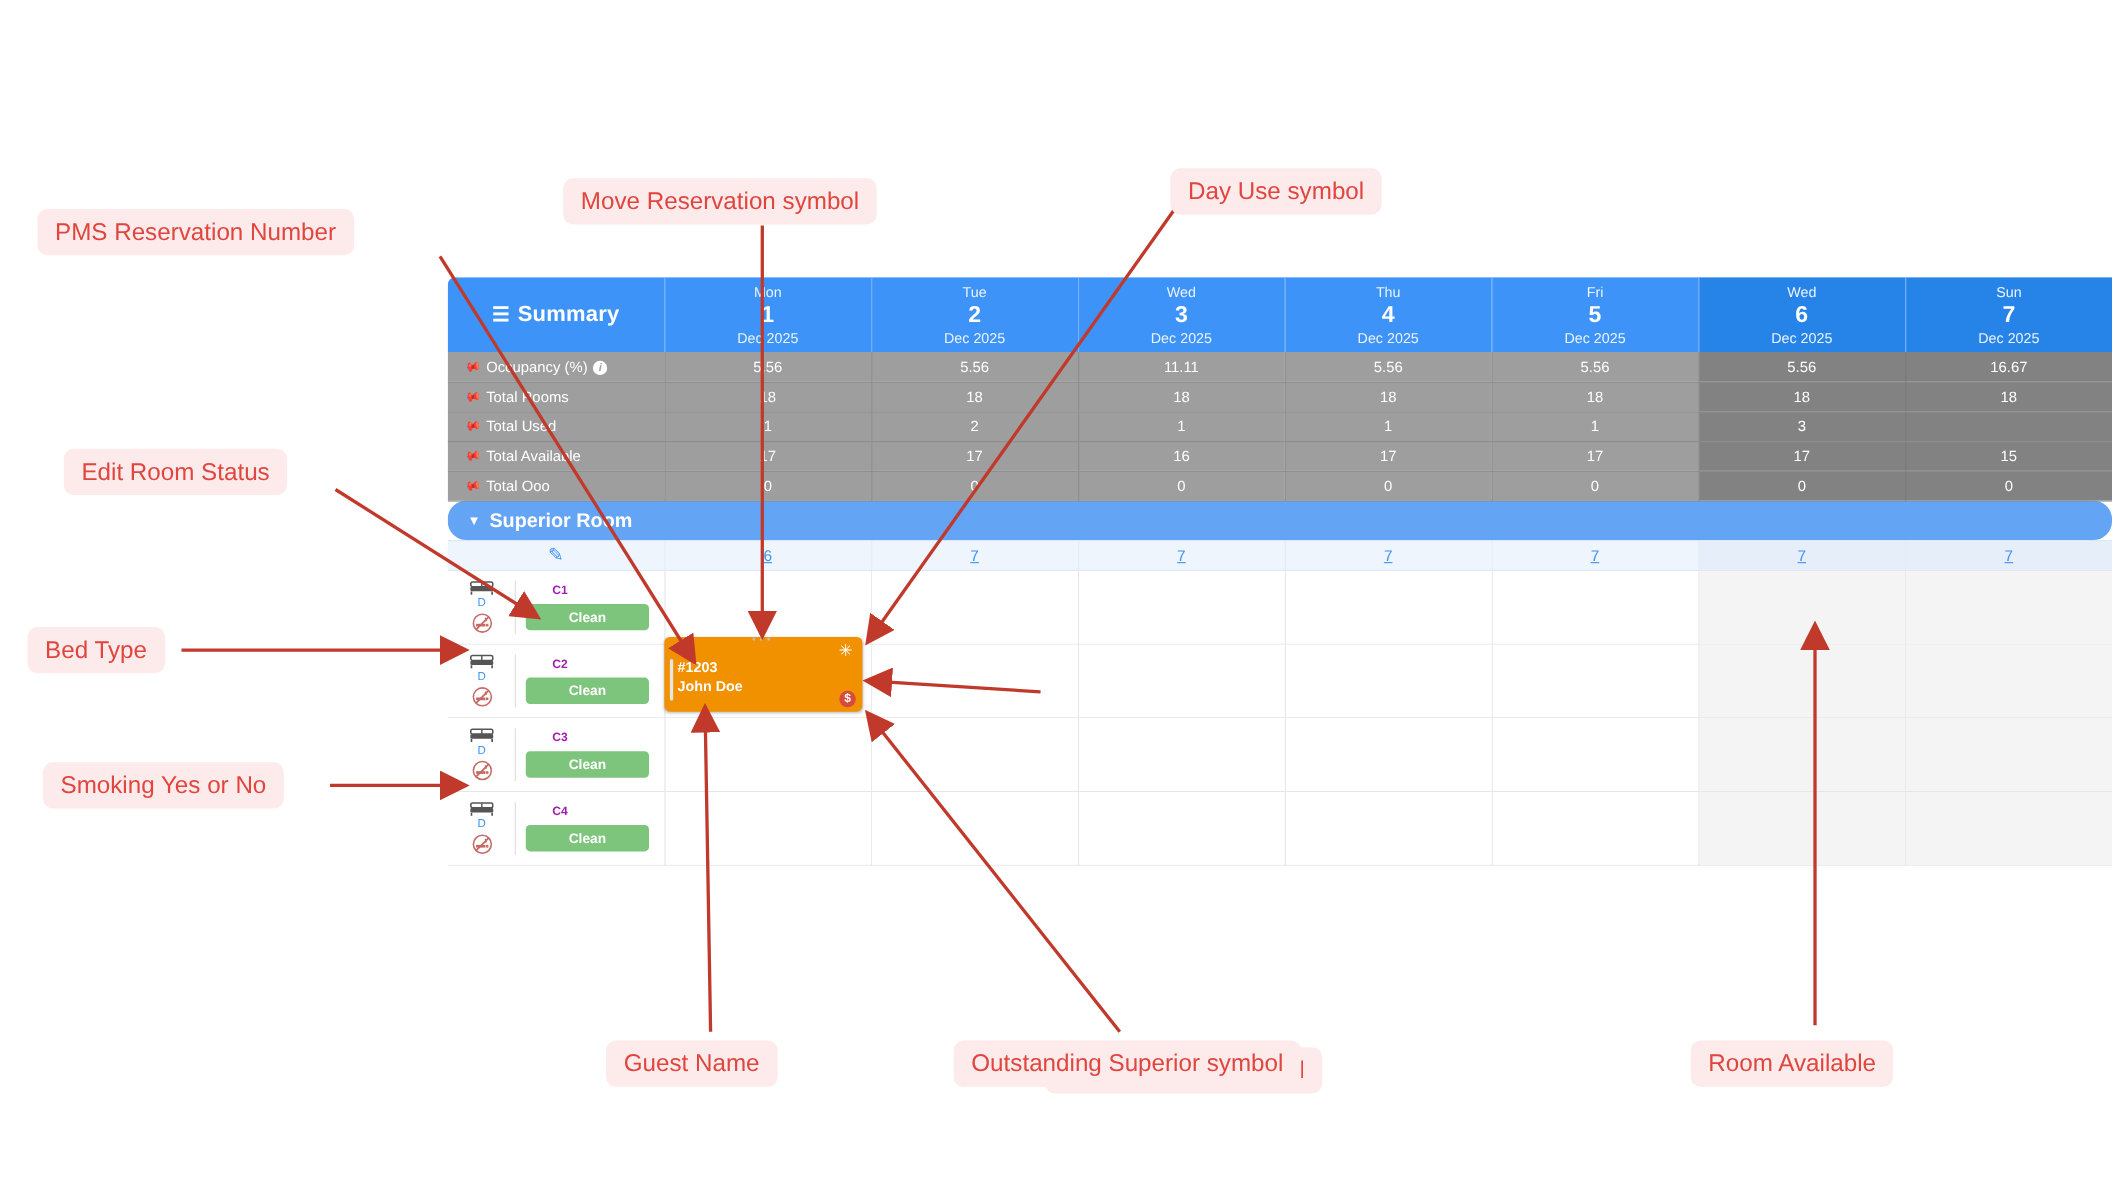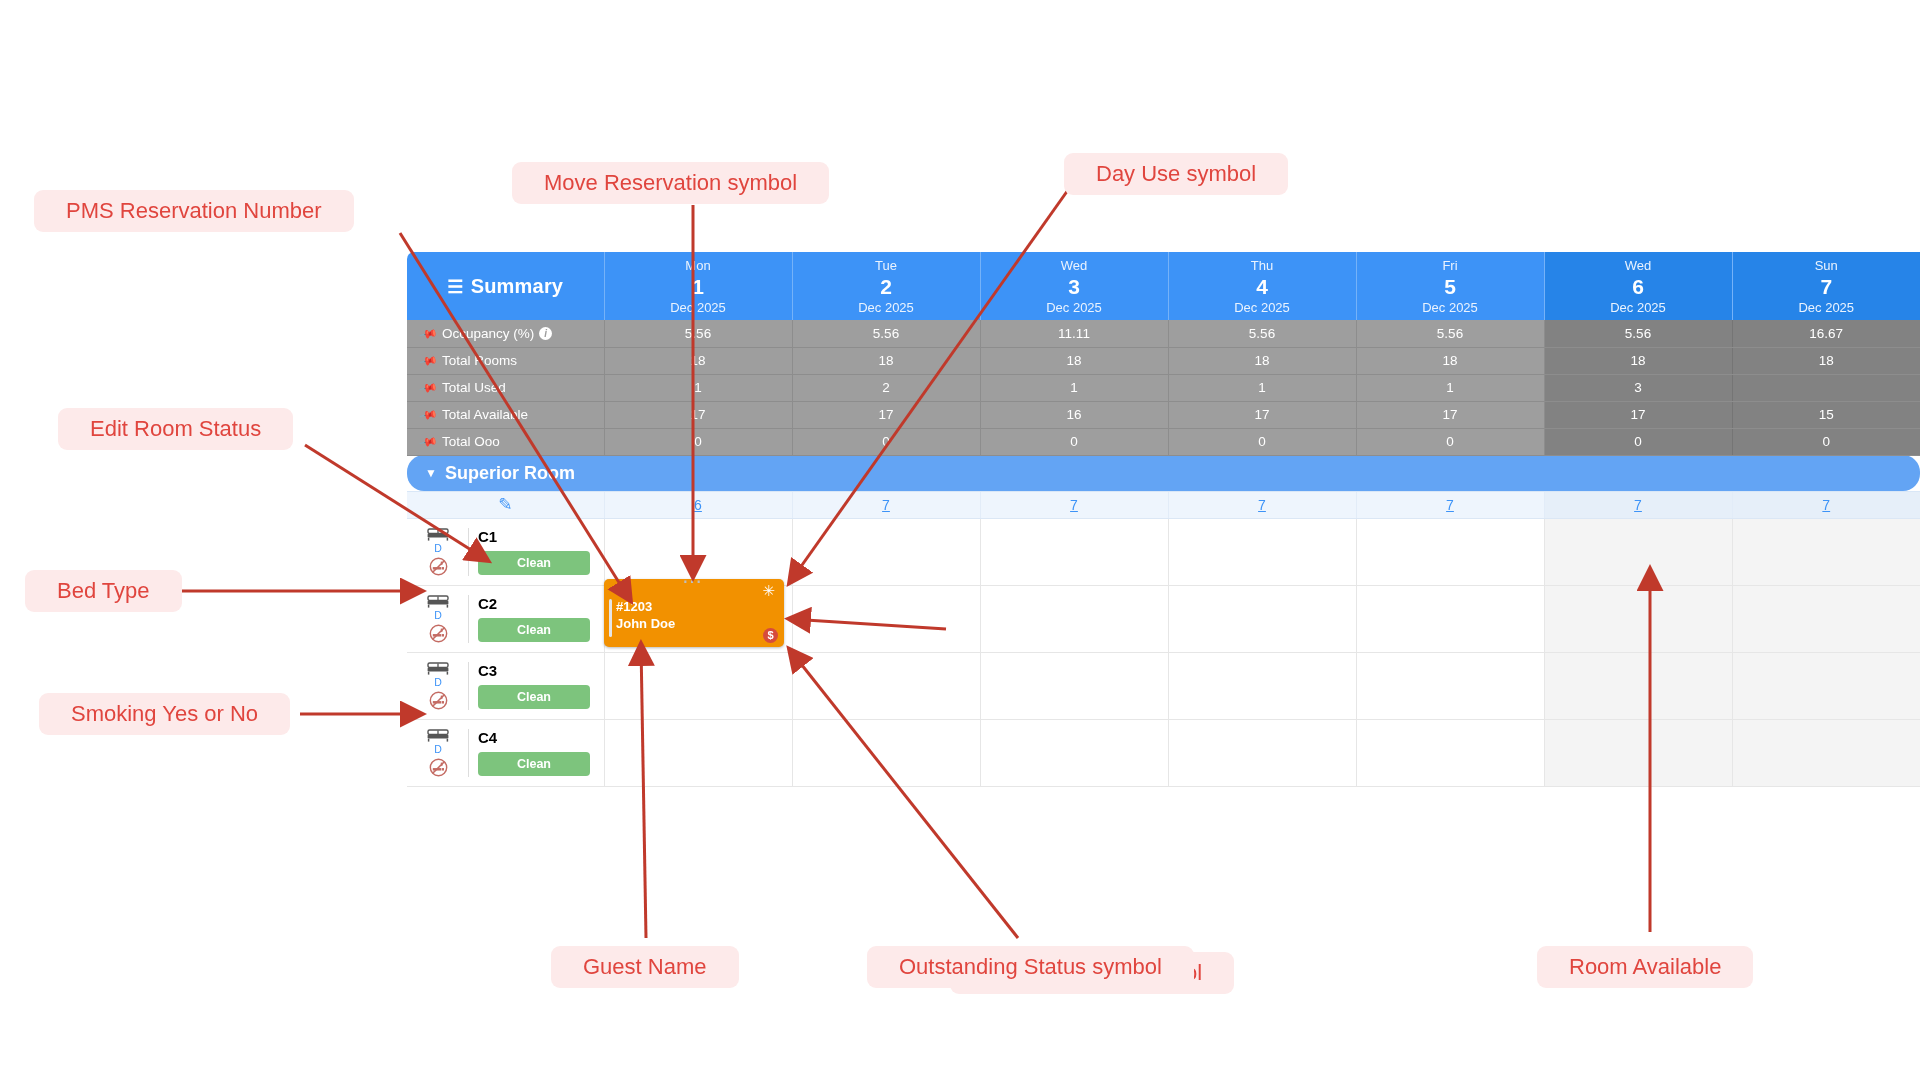--- a/index.html
+++ b/index.html
@@ -118,21 +118,21 @@
     padding: 0;
   }
   .roominfo-inner { display: flex; align-items: center; height: 66px; padding-left: 10px; }
   .ic-col { width: 42px; display: flex; flex-direction: column; align-items: center; gap: 4px; }
   .bedwrap { display:flex; flex-direction:column; align-items:center; line-height:1; }
   .bed-svg { display:block; }
   .bedcode { font-size: 10.5px; color: #3d93f7; margin-top: 1px; }
   .nosmoke { display:block; }
   .vdiv { width: 1px; background: #dddddd; height: 48px; margin: 0 9px; }
   .rm-right { display: flex; flex-direction: column; justify-content: center; gap: 6px; }
-  .rm-name { font-size: 15px; color: #000000; font-weight: bold; }
+  .rm-name { font-size: 11px; color: #a21caf; font-weight: bold; margin-left: 24px; }
   .clean-badge {
     background: #7dc47d; color: #ffffff; font-size: 12.5px; font-weight: bold;
     border-radius: 4px; text-align: center; width: 112px; padding: 5px 10px;
   }
 
   
   .resv {
     position: absolute;
     left: 604px; top: 579px;
     width: 180px; height: 68px;
@@ -160,21 +160,21 @@
     background:#d64b3c; color:#ffffff; font-size: 11px; font-weight:bold;
     line-height: 15px; text-align:center;
   }
 
   
   .anno {
     position: absolute;
     background: #fdeaea;
     color: #e0453e;
     font-size: 22px;
-    padding: 8px 32px;
+    padding: 8px 16px;
     border-radius: 9px;
     white-space: nowrap;
     z-index: 20;
   }
   svg.arrows {
     position: absolute; left: 0; top: 0;
     width: 1920px; height: 1080px;
     pointer-events: none; z-index: 15;
   }
 </style>
@@ -492,14 +492,14 @@
 </svg>
 
 <div class="anno" style="left:34px;  top:190px;">PMS Reservation Number</div>
 <div class="anno" style="left:512px; top:162px;">Move Reservation symbol</div>
 <div class="anno" style="left:1064px;top:153px;">Day Use symbol</div>
 <div class="anno" style="left:58px;  top:408px;">Edit Room Status</div>
 <div class="anno" style="left:25px;  top:570px;">Bed Type</div>
 <div class="anno" style="left:39px;  top:693px;">Smoking Yes or No</div>
 <div class="anno" style="left:950px; top:952px;">Drag and Drop symbol</div>
 <div class="anno" style="left:551px; top:946px;">Guest Name</div>
-<div class="anno" style="left:867px; top:946px;">Outstanding Status symbol</div>
+<div class="anno" style="left:867px; top:946px;">Outstanding Superior symbol</div>
 <div class="anno" style="left:1537px;top:946px;">Room Available</div>
 
 </body></html>

